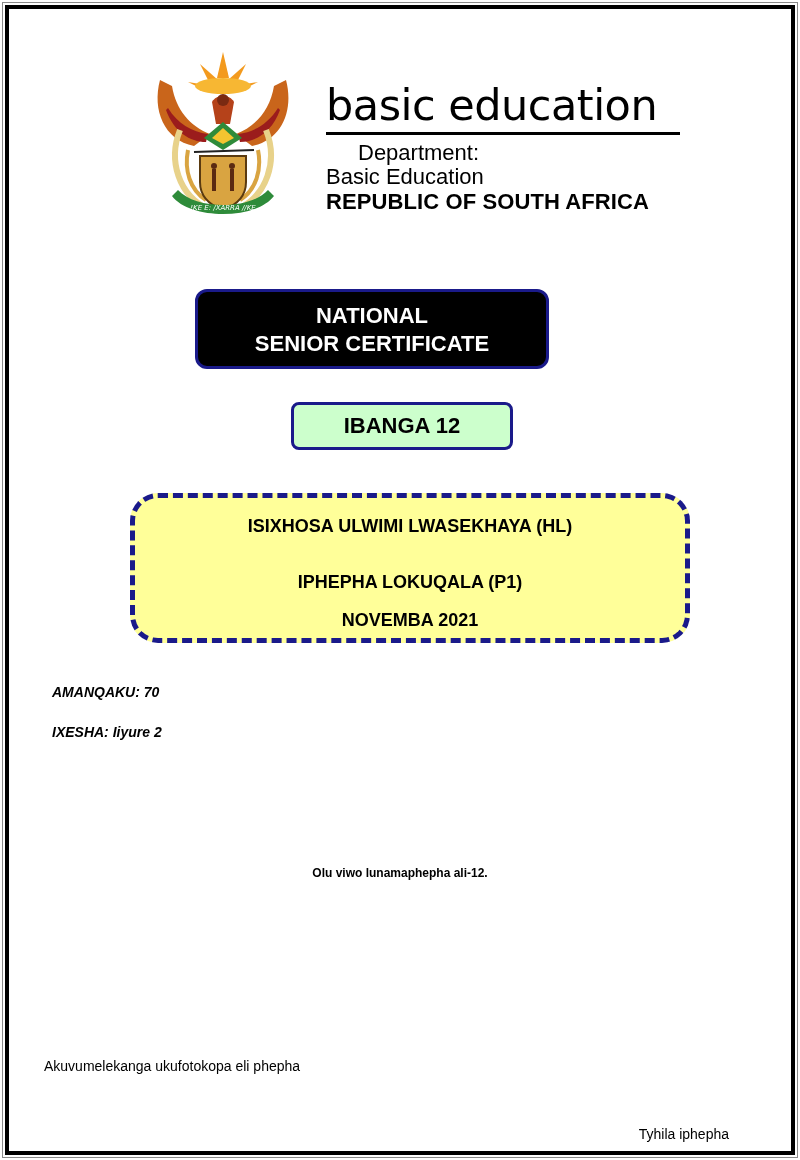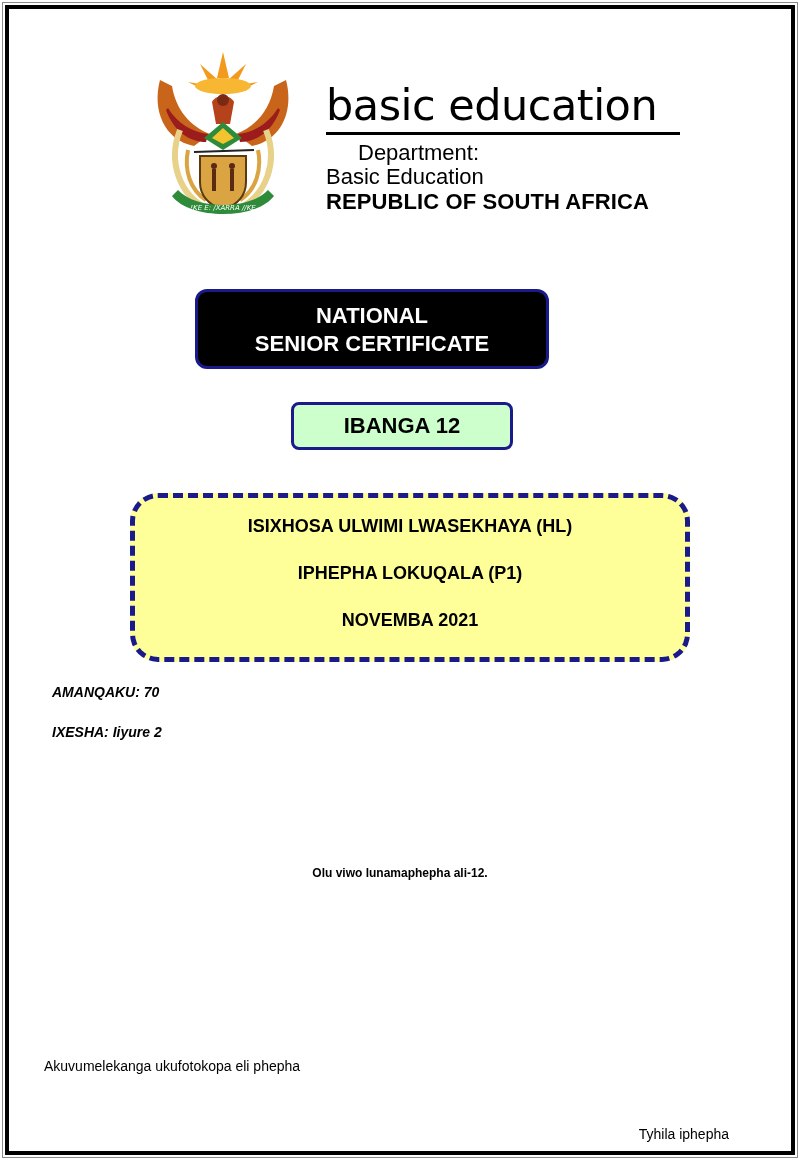--- a/index.html
+++ b/index.html
@@ -40,21 +40,21 @@
 
     
     .grade-badge {
       position: absolute; left: 291px; top: 402px; width: 222px; height: 48px;
       background: #ccffcc; border: 3px solid #1a1a8a; border-radius: 8px;
       text-align: center; font-weight: bold; font-size: 22px; line-height: 42px;
     }
 
     
     .subject-box {
-      position: absolute; left: 130px; top: 493px; width: 560px; height: 169px;
+      position: absolute; left: 130px; top: 493px; width: 560px; height: 150px;
       background: #ffff99; border: 5px dashed #1a1a8a; border-radius: 28px;
       text-align: center; font-weight: bold; font-size: 18px;
     }
     .subject-line { position: absolute; left: 0; width: 100%; }
 
     .info-line { position: absolute; left: 52px; font-weight: bold; font-size: 14px; font-style: italic; }
 
     .pages-note {
       position: absolute; left: 0; width: 800px; top: 866px;
       text-align: center; font-weight: bold; font-size: 12px;
@@ -121,21 +121,21 @@
 
 <div class="nsc-banner">
   <div>NATIONAL</div>
   <div>SENIOR CERTIFICATE</div>
 </div>
 
 <div class="grade-badge">IBANGA 12</div>
 
 <div class="subject-box">
   <div class="subject-line" style="top:18px;">ISIXHOSA ULWIMI LWASEKHAYA (HL)</div>
-  <div class="subject-line" style="top:65px;">IPHEPHA LOKUQALA (P1)</div>
+  <div class="subject-line" style="top:74px;">IPHEPHA LOKUQALA (P1)</div>
   <div class="subject-line" style="top:112px;">NOVEMBA 2021</div>
 </div>
 
 <div class="info-line" style="top:684px;">AMANQAKU:  70</div>
 <div class="info-line" style="top:724px;">IXESHA:  Iiyure 2</div>
 
 <div class="pages-note">Olu viwo lunamaphepha ali-12.</div>
 
 <div class="footer-left">Akuvumelekanga ukufotokopa eli phepha</div>
 <div class="footer-right">Tyhila iphepha</div>

